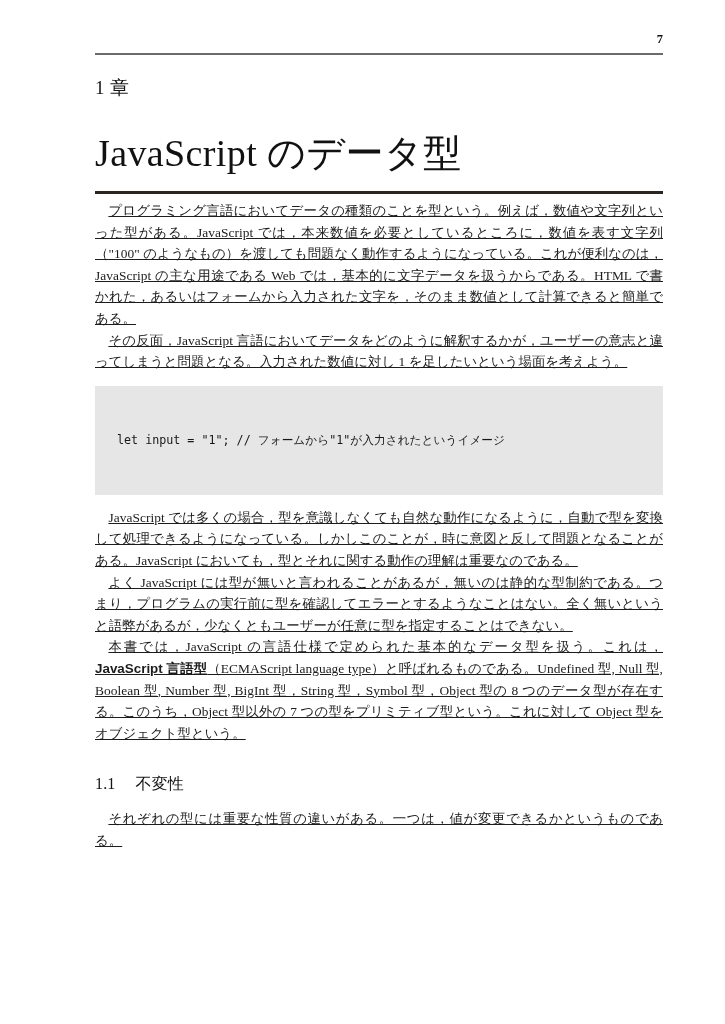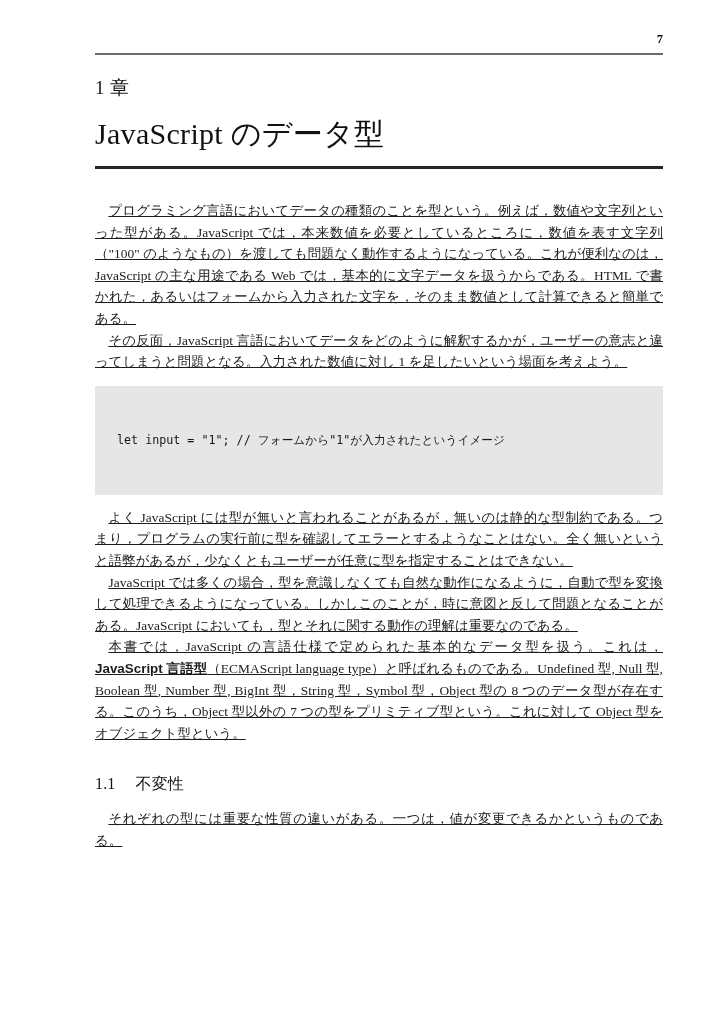--- a/index.html
+++ b/index.html
@@ -55,23 +55,23 @@
     left: 95px;
     right: 62px;
   }
   .chapter-number {
     font-size: 19px;
     line-height: 1.5;
     letter-spacing: .02em;
     color: #141414;
   }
   .chapter-title {
-    font-size: 30px;
+    font-size: 38px;
     line-height: 1.38;
-    margin-top: 10px;
+    margin-top: 24px;
     letter-spacing: .01em;
     color: #111;
     white-space: nowrap;
   }
   .chapter-rule {
     margin-top: 12px;
     height: 3px;
     background: #2a2520;
   }
 
@@ -146,23 +146,23 @@
 
     <p class="para">プログラミング言語においてデータの種類のことを型という。例えば，数値や文字列といった型がある。JavaScript では，本来数値を必要としているところに，数値を表す文字列（"100" のようなもの）を渡しても問題なく動作するようになっている。これが便利なのは，JavaScript の主な用途である Web では，基本的に文字データを扱うからである。HTML で書かれた，あるいはフォームから入力された文字を，そのまま数値として計算できると簡単である。</p>
 
     <p class="para">その反面，JavaScript 言語においてデータをどのように解釈するかが，ユーザーの意志と違ってしまうと問題となる。入力された数値に対し 1 を足したいという場面を考えよう。</p>
 
     <div class="code-block">
       <span class="code-line">let input = "1"; // フォームから"1"が入力されたというイメージ</span>
     </div>
 
 
+    <p class="para">JavaScript では多くの場合，型を意識しなくても自然な動作になるように，自動で型を変換して処理できるようになっている。しかしこのことが，時に意図と反して問題となることがある。JavaScript においても，型とそれに関する動作の理解は重要なのである。</p>
+
     <p class="para">よく JavaScript には型が無いと言われることがあるが，無いのは静的な型制約である。つまり，プログラムの実行前に型を確認してエラーとするようなことはない。全く無いというと語弊があるが，少なくともユーザーが任意に型を指定することはできない。</p>
-
-    <p class="para">JavaScript では多くの場合，型を意識しなくても自然な動作になるように，自動で型を変換して処理できるようになっている。しかしこのことが，時に意図と反して問題となることがある。JavaScript においても，型とそれに関する動作の理解は重要なのである。</p>
 
     <p class="para"><span>本書では，JavaScript の言語仕様で定められた基本的なデータ型を扱う。これは，</span><strong class="sans-bold">JavaScript 言語型</strong><span>（ECMAScript language type）と呼ばれるものである。Undefined 型, Null 型, Boolean 型, Number 型, BigInt 型，String 型，Symbol 型，Object 型の 8 つのデータ型が存在する。このうち，Object 型以外の 7 つの型をプリミティブ型という。これに対して Object 型をオブジェクト型という。</span></p>
 
     <div class="section-heading"><span class="sec-num">1.1</span><span>不変性</span></div>
 
     <p class="para">それぞれの型には重要な性質の違いがある。一つは，値が変更できるかというものである。</p>
 
   </div>
 </div>
 

